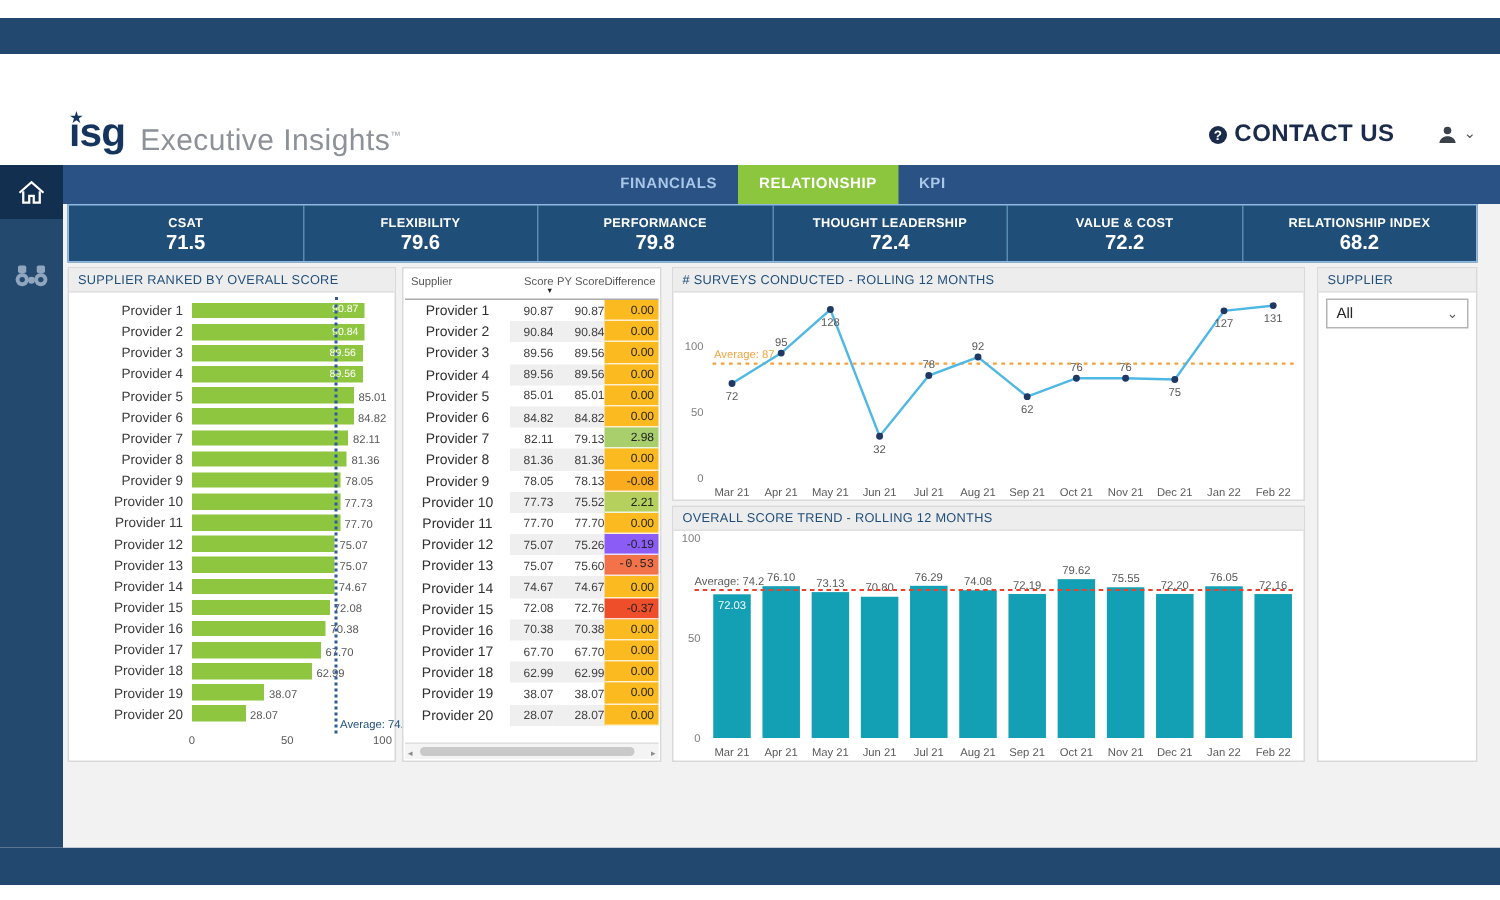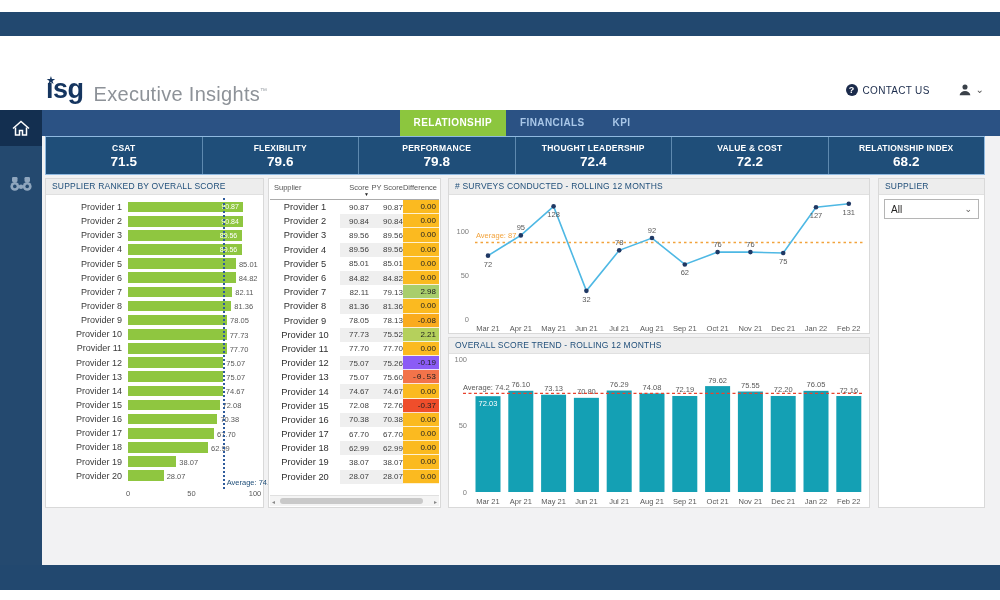--- a/index.html
+++ b/index.html
@@ -17,21 +17,21 @@
   .logo-wrap{position:relative;line-height:26px}
   .logo-isg{font-size:27px;font-weight:bold;color:#15355F;letter-spacing:-.5px}
   .logo-star{position:absolute;left:0px;top:-9px;font-size:11px;color:#15355F}
   .logo-product{font-size:20px;color:#8D9298;margin-left:10px;font-weight:400;letter-spacing:.3px}
   .tm{font-size:7px;color:#9aa0a6;vertical-align:super}
 
   #header-right{right:16px;top:80px;display:flex;align-items:center;gap:28px;height:20px}
   .contact{display:flex;align-items:center;gap:5px}
   .qicon{width:12px;height:12px;border-radius:50%;background:#1B2B4B;color:#fff;font-size:9px;
          font-weight:bold;display:flex;align-items:center;justify-content:center}
-  .contact-label{font-size:10px;font-weight:normal;color:#1B2B4B;letter-spacing:.3px}
+  .contact-label{font-size:16px;font-weight:bold;color:#1B2B4B;letter-spacing:.3px}
   .user{display:flex;align-items:center;gap:4px}
   .chev{font-size:10px;color:#555;line-height:10px}
 
   
   #navbar{left:0;top:110px;width:1000px;height:26px;background:#2B5284}
   #tabs{height:26px;display:flex;justify-content:center;transform:translateX(22px)}
   .tab{color:#A9C7E8;font-size:10px;font-weight:bold;letter-spacing:.4px;line-height:26px;padding:0 14px}
   .tab.active{background:#8CC63E;color:#fff}
 
   
@@ -130,22 +130,22 @@
     <svg width="14" height="14" viewBox="0 0 16 16">
       <circle cx="8" cy="4.6" r="2.9" fill="#3A4149"></circle>
       <path d="M1.8 14c.5-3.2 3-5 6.2-5s5.7 1.8 6.2 5z" fill="#3A4149"></path>
     </svg>
     <span class="chev">⌄</span>
   </div>
 </div>
 
 <div class="abs" id="navbar">
   <div id="tabs">
+      <div class="tab">FINANCIALS</div>
       <div class="tab active">RELATIONSHIP</div>
-      <div class="tab">FINANCIALS</div>
       <div class="tab">KPI</div>
     </div>
 </div>
 
 <div class="abs" id="sidebar">
   <div class="homeblock">
     <svg width="22" height="22" viewBox="0 0 22 22">
       <path d="M3 11.5 L11 4.5 L19 11.5" fill="none" stroke="#fff" stroke-width="1.5"></path>
       <path d="M5.5 10.5 V18 H9.5 V13.5 H12.5 V18 H16.5 V10.5" fill="none" stroke="#fff" stroke-width="1.5"></path>
     </svg>

